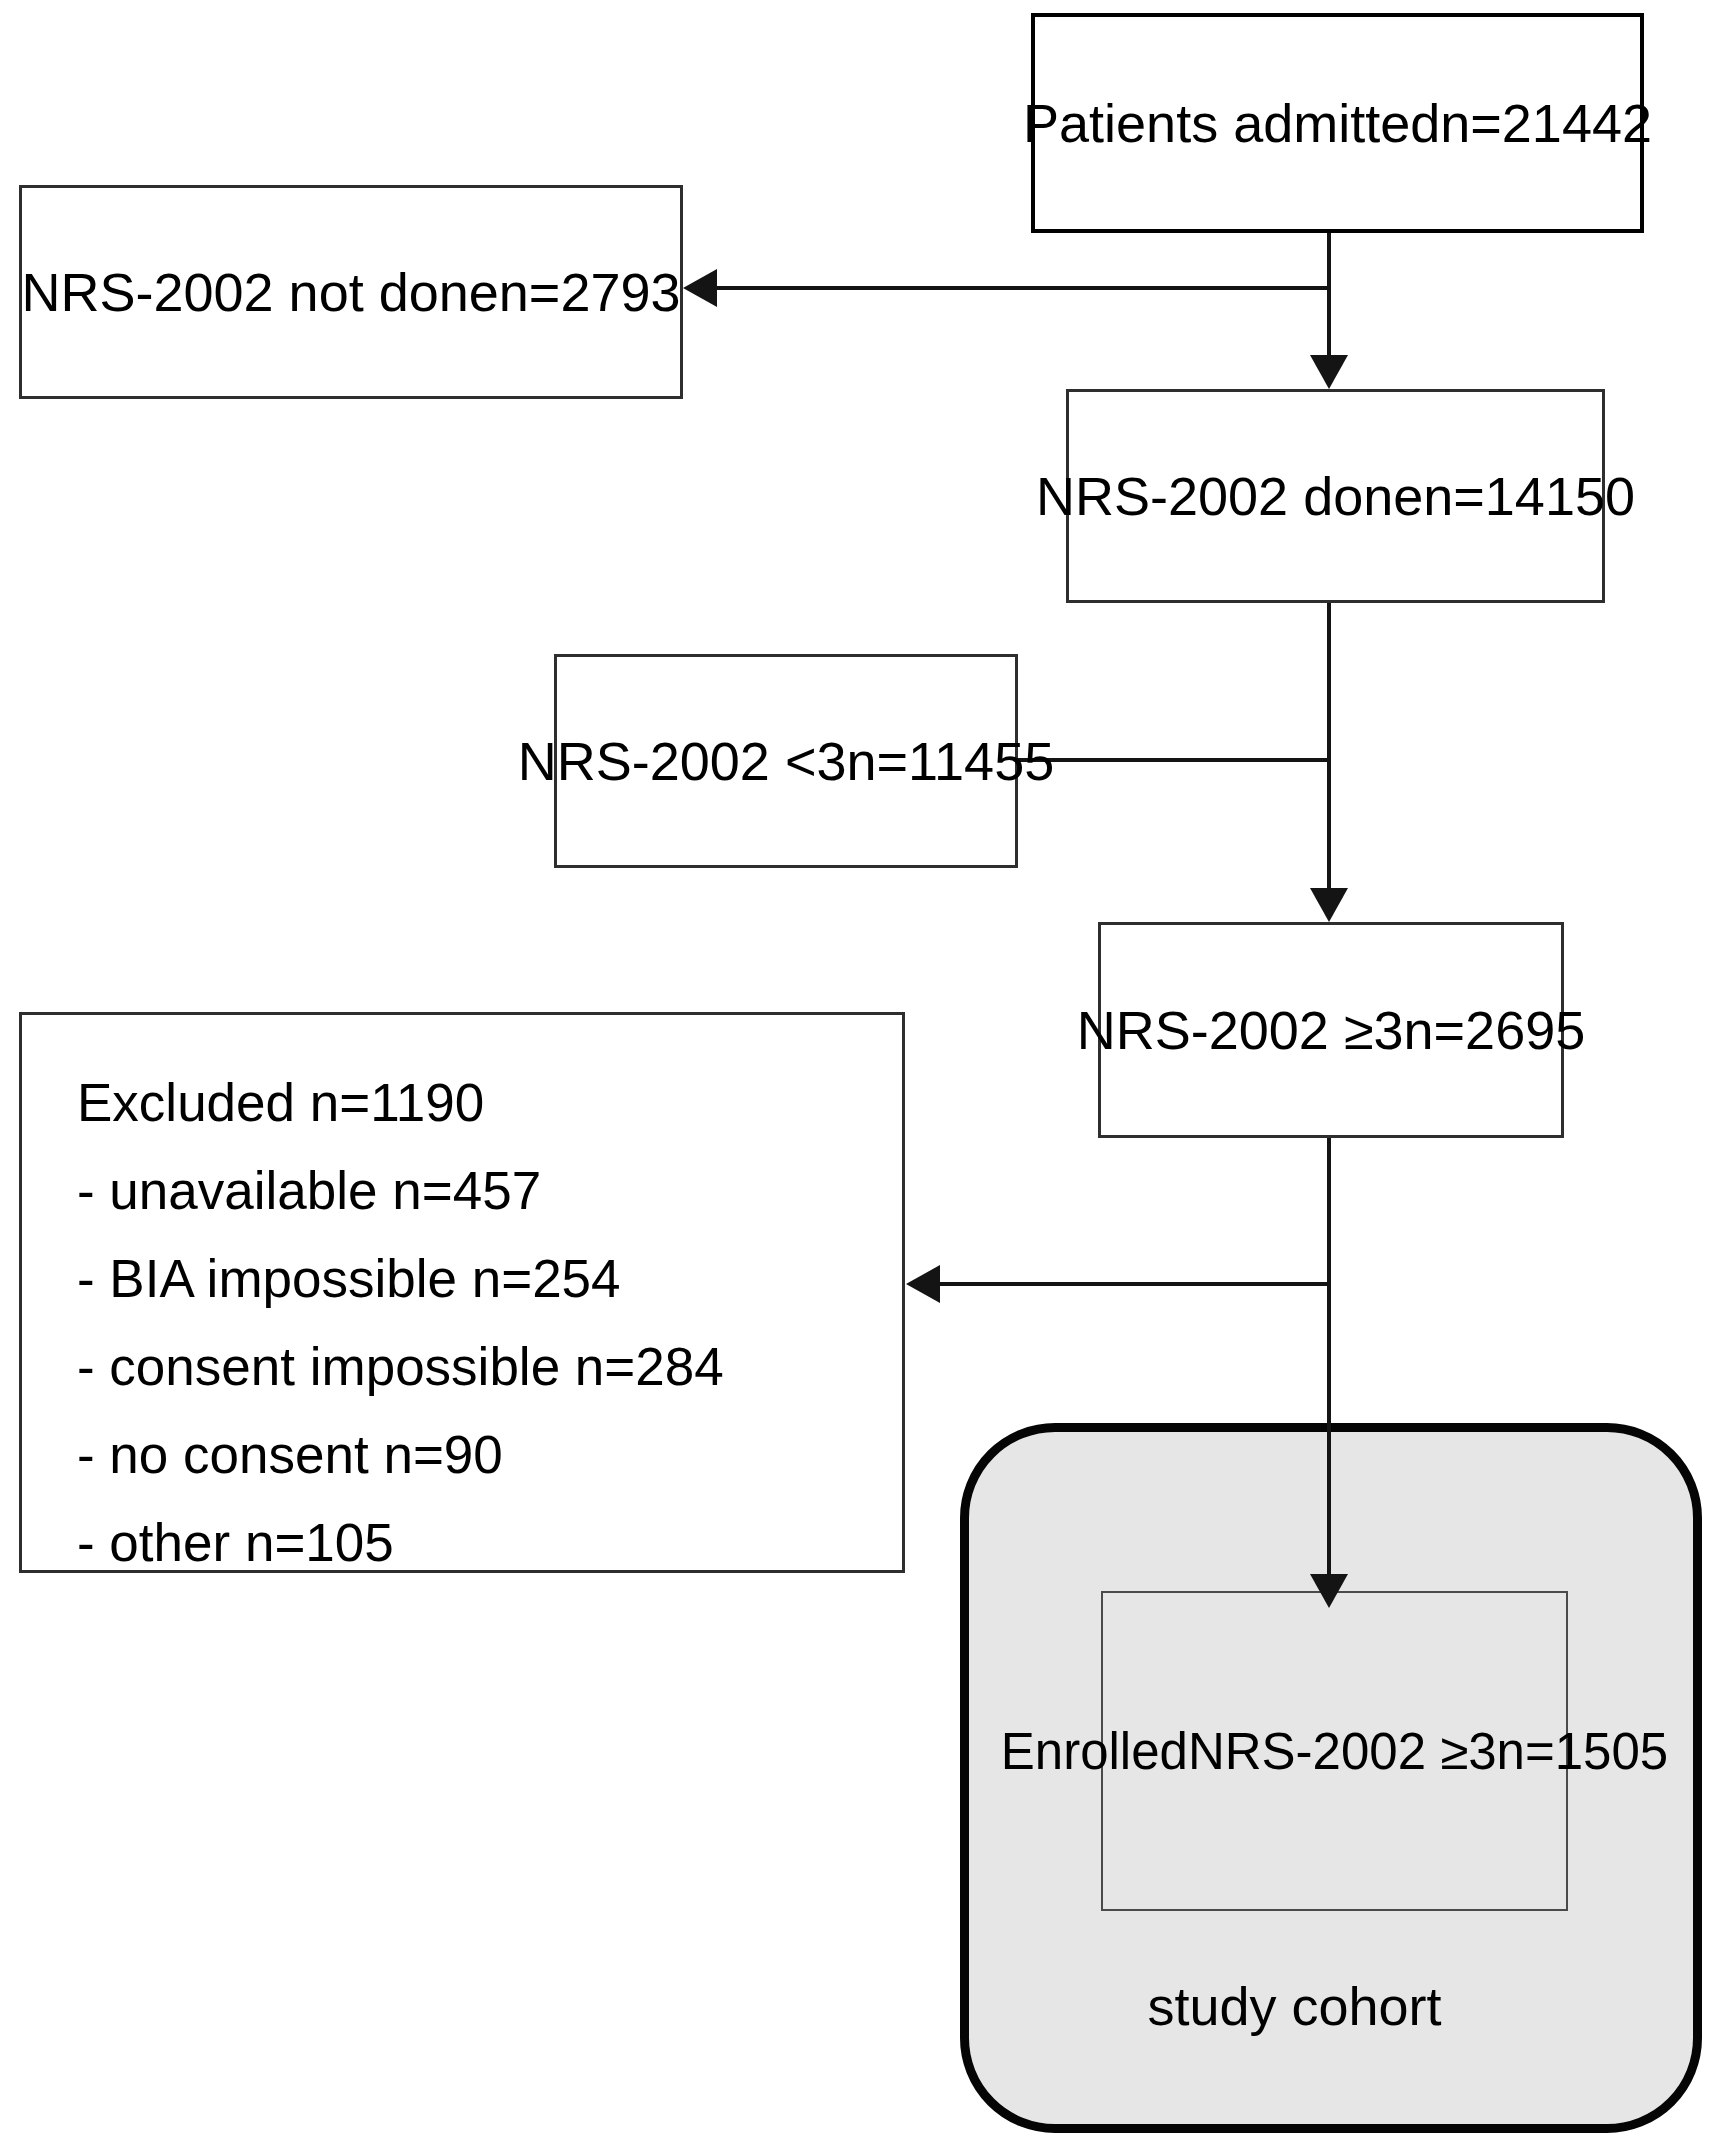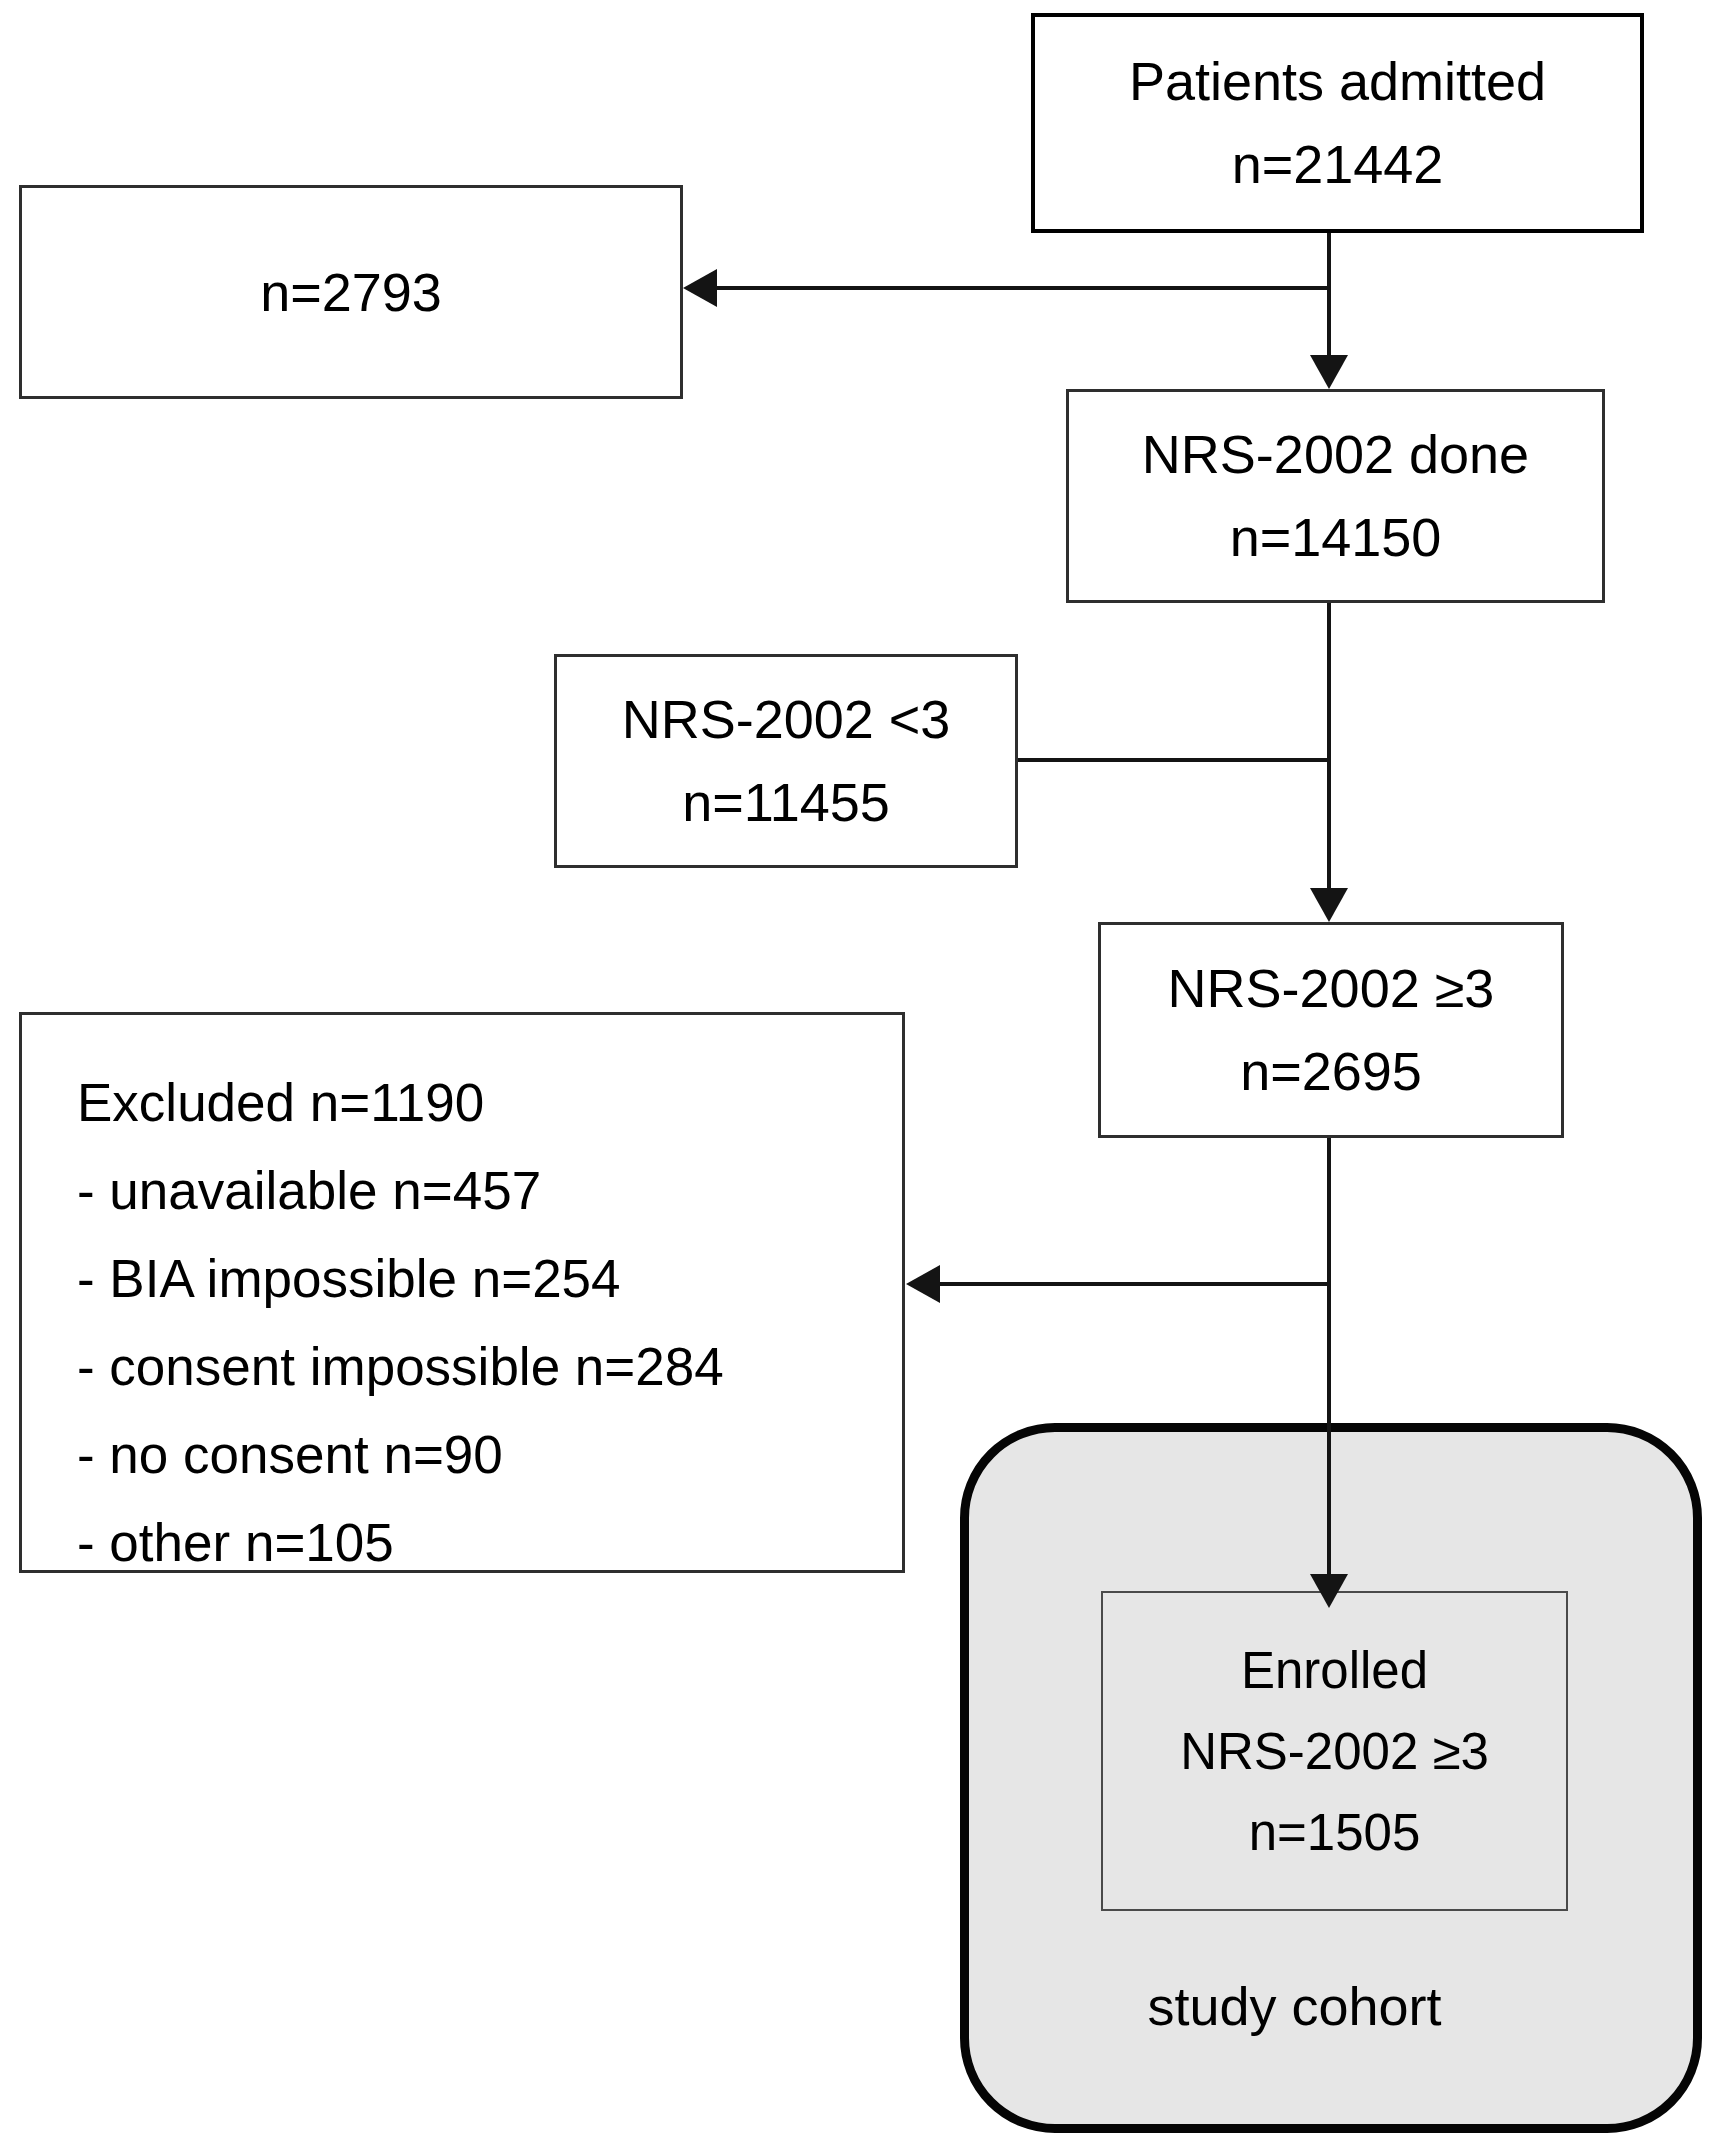--- a/index.html
+++ b/index.html
@@ -19,21 +19,21 @@
     font-family:"Liberation Sans", sans-serif;
     color:var(--text-color);
     overflow:hidden;
   }
   .node{
     position:absolute;
     box-sizing:border-box;
     background:var(--box-bg);
     border:3.8px solid var(--box-border);
     display:flex;
-    flex-direction:column;
+    flex-direction:row;
     justify-content:center;
     align-items:center;
     text-align:center;
     font-size:54px;
     line-height:83px;
     white-space:nowrap;
   }
   .node--primary{border:4.7px solid #000000;}
   .node--list{
     display:block;
@@ -109,20 +109,21 @@
 
   <div class="hline" style="left:923px;top:1282px;width:408px;"></div>
   <div class="arr arr-left" style="left:906px;top:1265px;"></div>
 
   <div class="node node--primary" style="left:1031px;top:13.2px;width:613px;height:220px;">
     <div>Patients admitted</div>
     <div>n=21442</div>
   </div>
 
   <div class="node" style="left:19px;top:185px;width:664px;height:214px;">
+    <div>NRS-2002 not done</div>
     <div>n=2793</div>
   </div>
 
   <div class="node" style="left:1066px;top:389px;width:539px;height:214px;">
     <div>NRS-2002 done</div>
     <div>n=14150</div>
   </div>
 
   <div class="node" style="left:519px;top:654px;width:464px;height:214px;margin-left:35px;">
     <div>NRS-2002 &lt;3</div>

